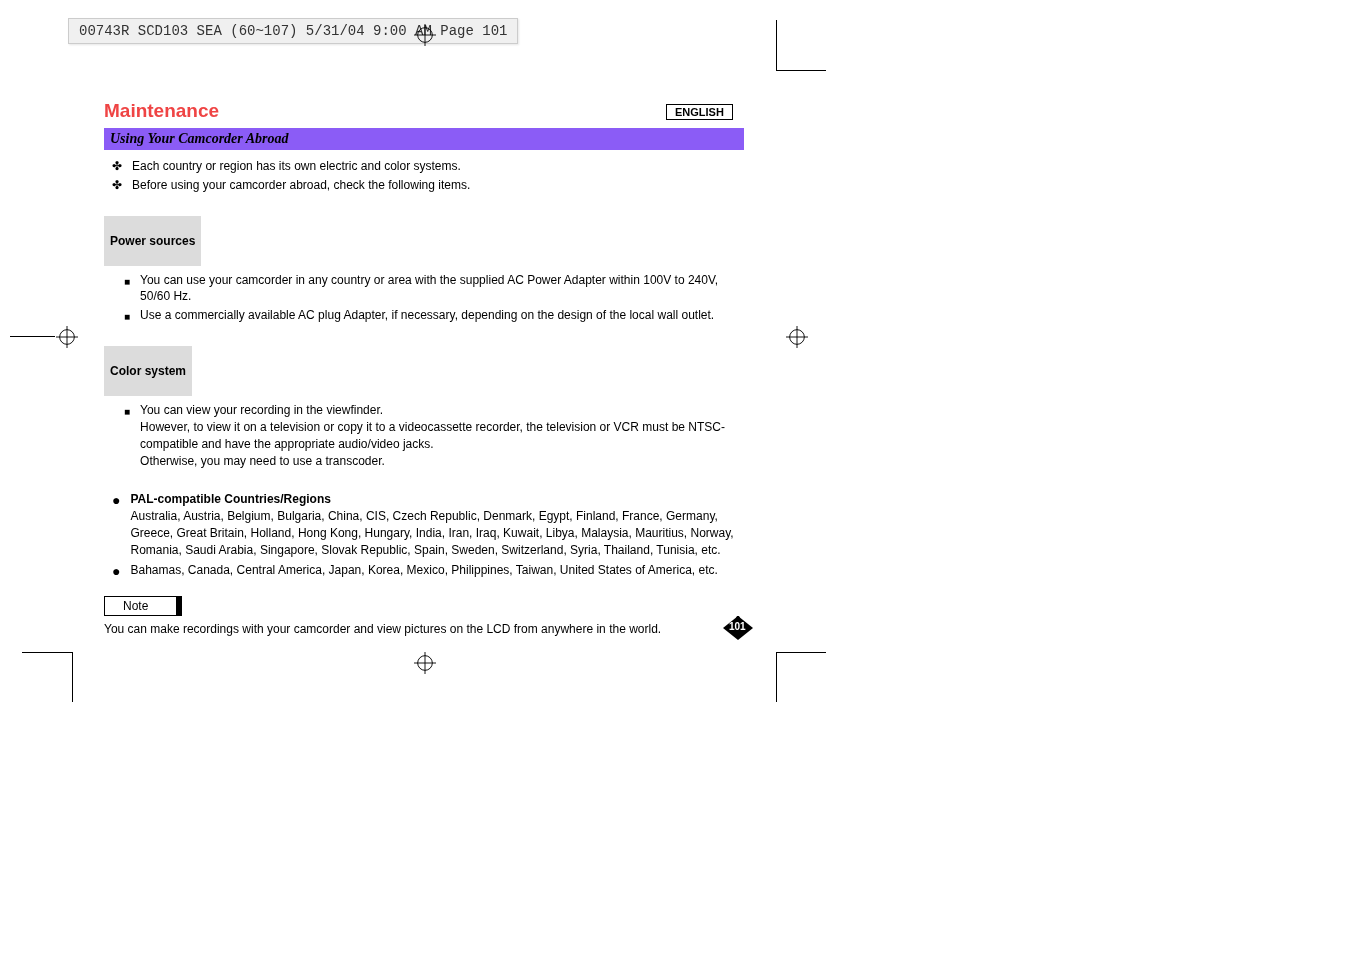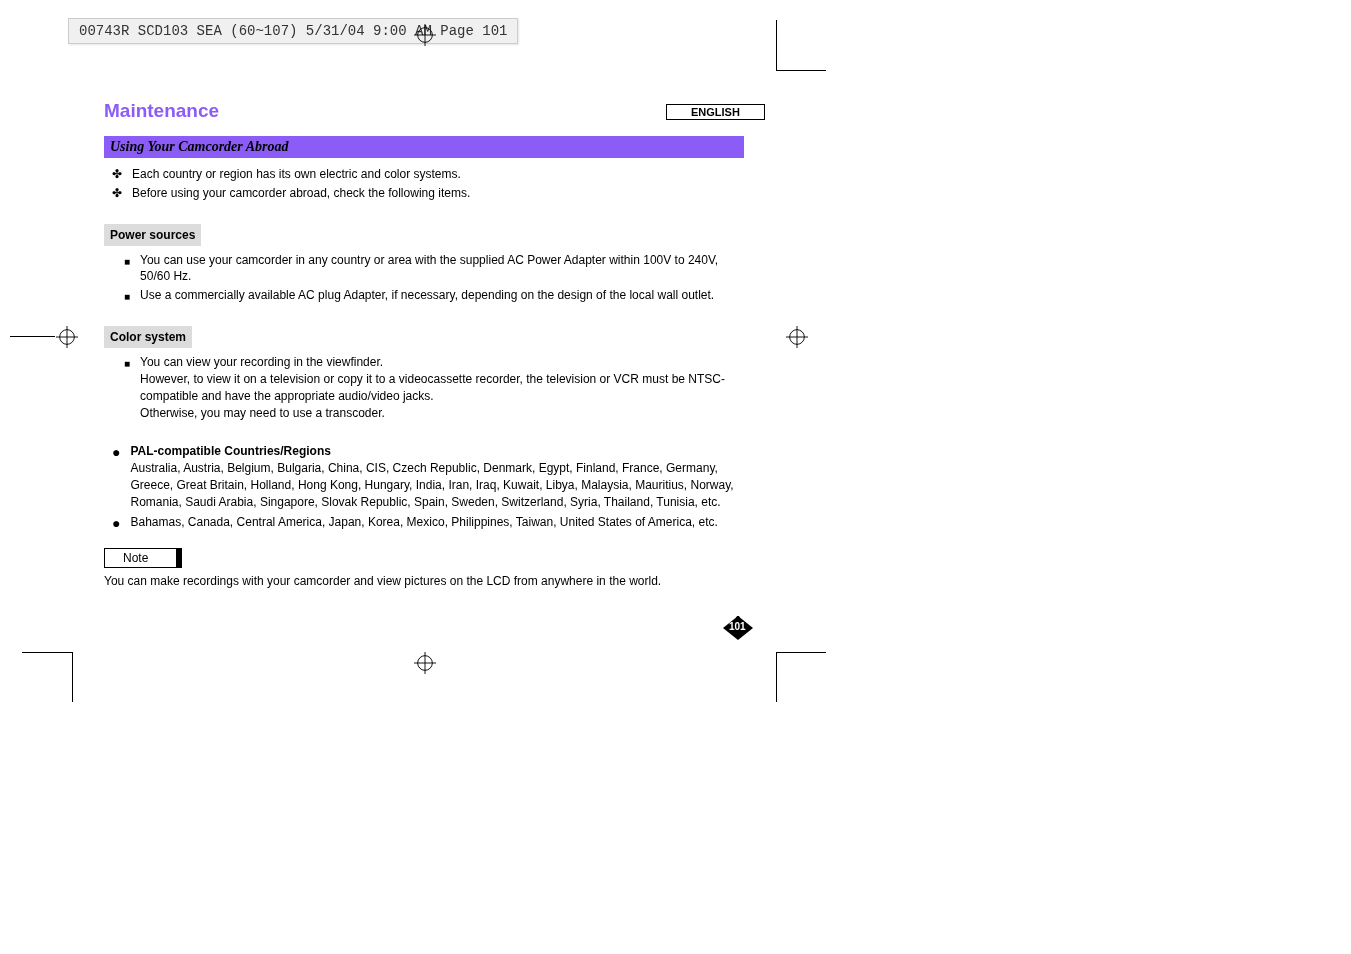--- a/index.html
+++ b/index.html
@@ -112,29 +112,29 @@
       position: absolute;
       top: 100px;
       left: 104px;
       width: 640px;
     }
     .lang-box {
       position: absolute;
       top: 104px;
       left: 666px;
       border: 1.5px solid #000;
-      padding: 1px 24px;
+      padding: 1px 8px;
       font-size: 11px;
       font-weight: bold;
     }
     .main-heading {
       font-size: 19px;
       font-weight: bold;
-      color: #8b5cf6;
-      margin-bottom: 14px;
+      color: #ef4444;
+      margin-bottom: 6px;
     }
     .sub-heading-bar {
       background: #8b5cf6;
       padding: 3px 6px;
       font-style: italic;
       font-weight: bold;
       font-size: 14px;
       font-family: Georgia, 'Times New Roman', serif;
       margin-bottom: 8px;
     }
@@ -148,21 +148,21 @@
       line-height: 1.4;
       margin-bottom: 2px;
     }
     .bullet-mark {
       margin-right: 10px;
       font-size: 12px;
     }
     .section-label {
       display: inline-block;
       background: #dcdcdc;
-      padding: 4px 6px;
+      padding: 18px 6px;
       font-size: 12px;
       font-weight: bold;
       margin-bottom: 6px;
     }
     .square-list {
       padding-left: 20px;
       margin-bottom: 22px;
     }
     .square-item {
       display: flex;

